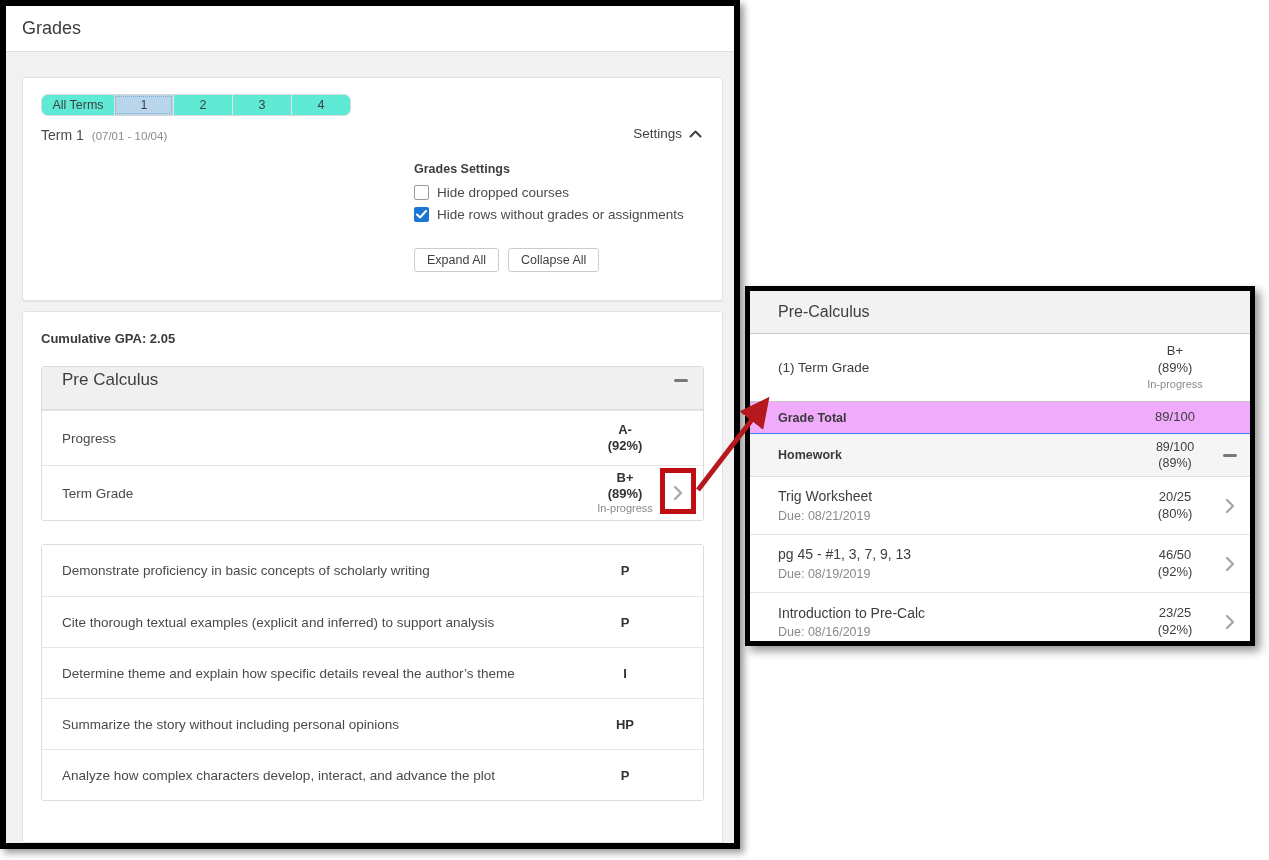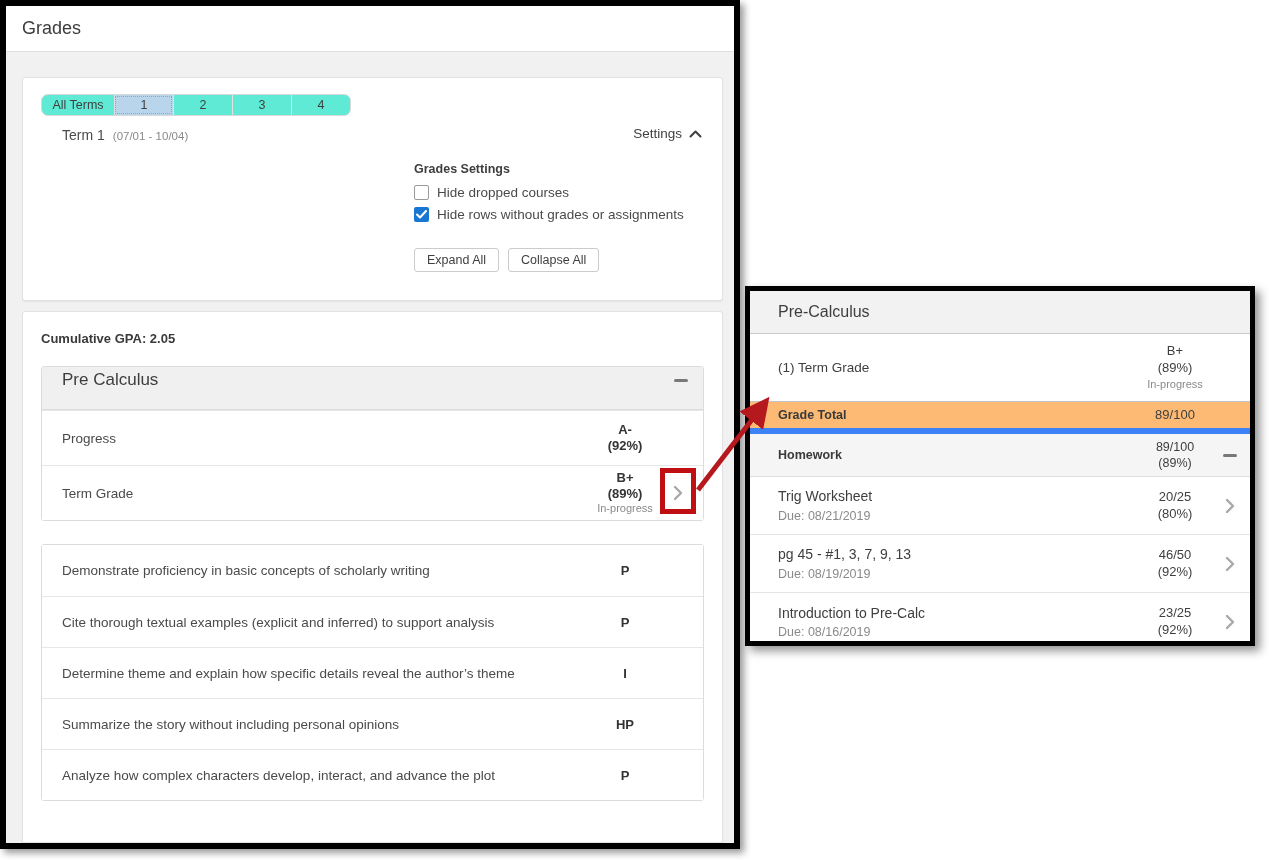--- a/index.html
+++ b/index.html
@@ -25,21 +25,21 @@
   .tabbar{
     position:absolute; left:18px; top:16px; display:flex; height:22px;
     border:1px solid #d8d8d8; border-radius:7px; background:#5eead4; overflow:hidden;
   }
   .tab{
     width:59px; display:flex; align-items:center; justify-content:center;
     font-size:12.5px; color:#3f3f3f; border-left:1px solid #e2e2e2; cursor:default;
   }
   .tab:first-child{ width:72px; border-left:none; }
   .tab.selected{ background:#b9d5eb; outline:1px dotted #7fa9cf; outline-offset:-2px; }
-  .term-label-row{ position:absolute; left:18px; top:49px; font-size:14px; color:#4a4a4a;margin-left:21px; }
+  .term-label-row{ position:absolute; left:18px; top:49px; font-size:14px; color:#4a4a4a; }
   .term-range{ font-size:11.5px; color:#8a8a8a; margin-left:8px; }
   .settings-link{
     position:absolute; right:20px; top:48px; font-size:13.5px; color:#3f3f3f;
     display:flex; align-items:center; gap:7px; cursor:pointer;
   }
   .settings-heading{ position:absolute; left:391px; top:84px; font-size:12.5px; font-weight:bold; color:#3e3e3e; }
   .cbx-row{ position:absolute; left:391px; display:flex; align-items:center; gap:8px; font-size:13.5px; color:#4a4a4a; }
   .cbx{ width:15px; height:15px; border-radius:2px; flex:0 0 auto; }
   .cbx.unchecked{ background:#fff; border:1px solid #9a9a9a; }
   .cbx.checked{ background:#1976d2; display:flex; align-items:center; justify-content:center; }
@@ -83,21 +83,21 @@
     position:absolute; left:745px; top:286px; width:510px; height:360px;
     border:5px solid #000; background:#fff; overflow:hidden;
     box-shadow:5px 5px 9px rgba(0,0,0,0.42);
   }
   .d-header{
     height:43px; background:#f2f2f2; border-bottom:1px solid #c9c9c9;
     display:flex; align-items:center; padding-left:28px; font-size:16px; color:#3e3e3e;
   }
   .d-row{ display:flex; align-items:center; padding-left:28px; }
   .d-term{ height:68px; border-bottom:1px solid #c4c4c4; font-size:13.5px; color:#3e3e3e; }
-  .d-total{ height:32px; background:#fdba74; border-bottom:6px solid #3b82f6; }
+  .d-total{ height:32px; background:#f0abfc; border-bottom:1px solid #3b82f6; }
   .d-cat{ height:43px; background:#f5f5f5; border-bottom:1px solid #dddddd; }
   .d-bold{ font-size:12.5px; font-weight:bold; color:#3a3a3a; }
   .d-val-stack{ width:70px; text-align:center; line-height:1.3; font-size:13px; color:#3e3e3e; }
   .d-val-small{ font-size:12.5px; }
   .d-status{ font-size:11px; color:#8a8a8a; }
   .d-chev-area{ width:40px; display:flex; align-items:center; justify-content:center; }
   .assign-row{ height:58px; border-bottom:1px solid #e4e4e4; display:flex; align-items:center; padding-left:28px; background:#fff; }
   .assign-row:last-child{ border-bottom:none;align-items:center; }
   .assign-name{ font-size:14px; color:#3e3e3e; line-height:1.2; }
   .assign-due{ font-size:12.5px; color:#8a8a8a; margin-top:4px; }

